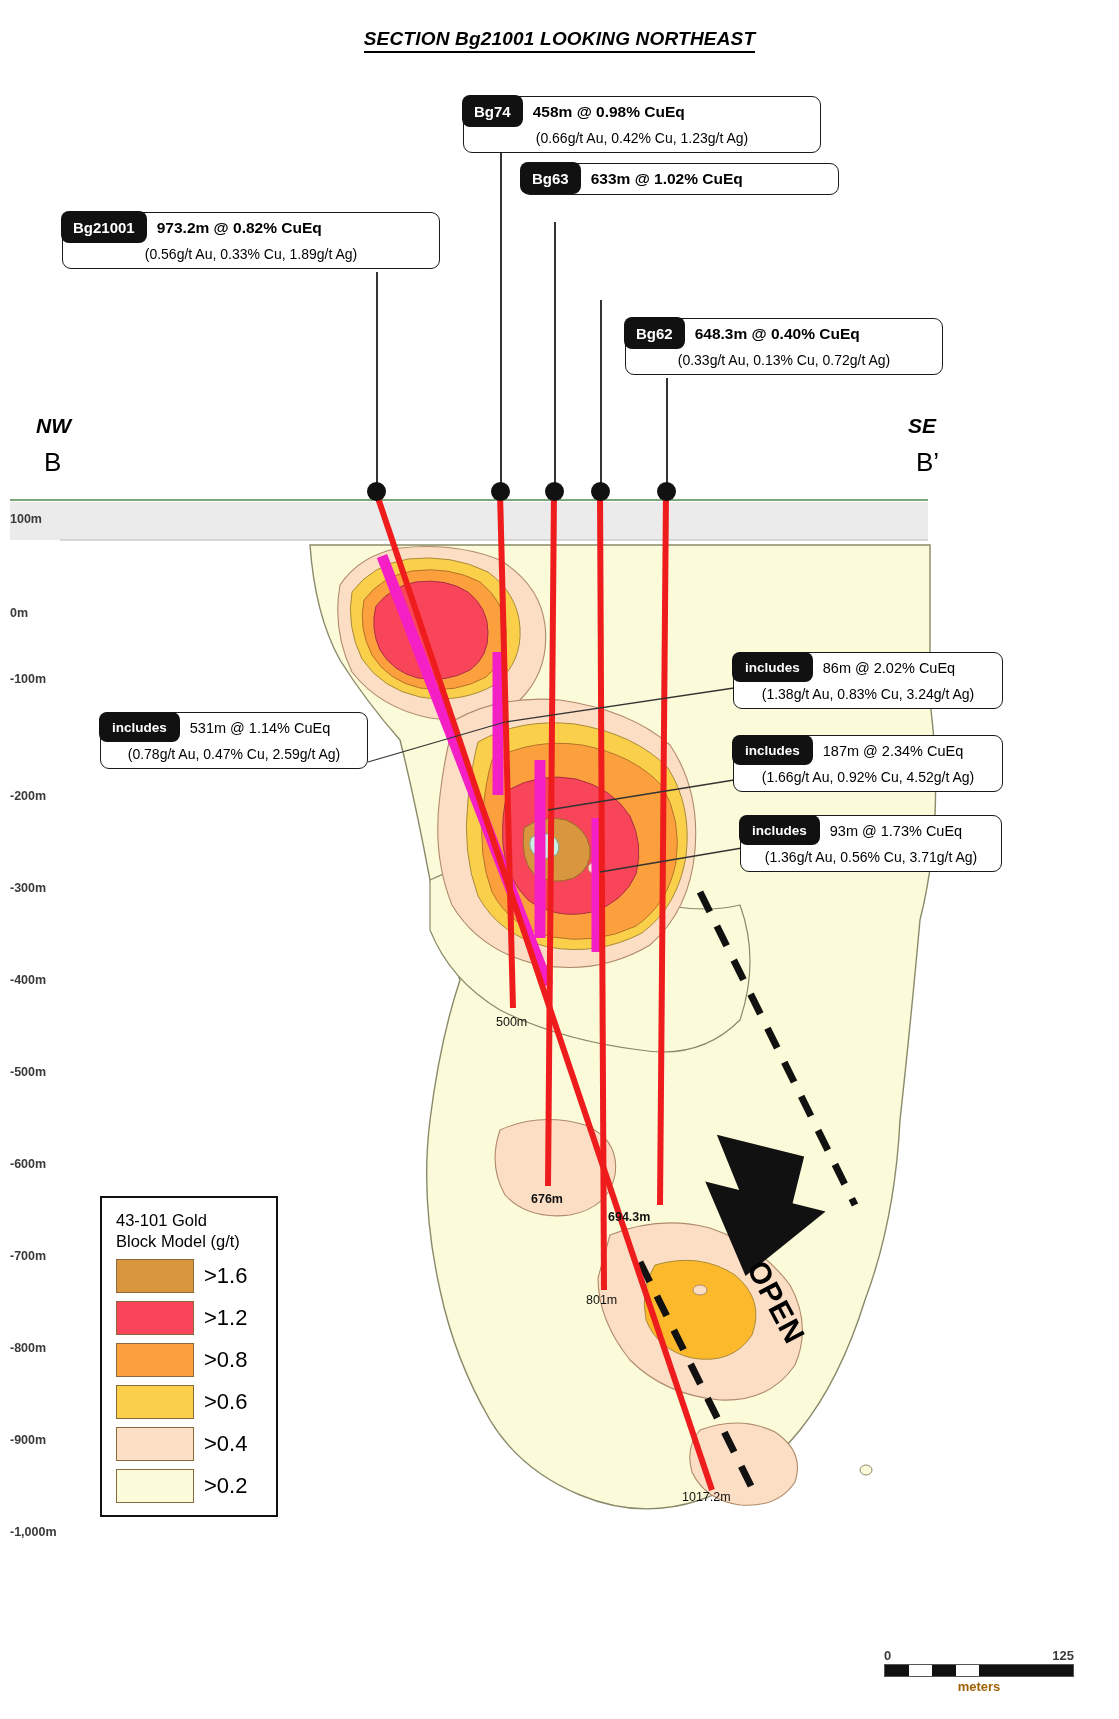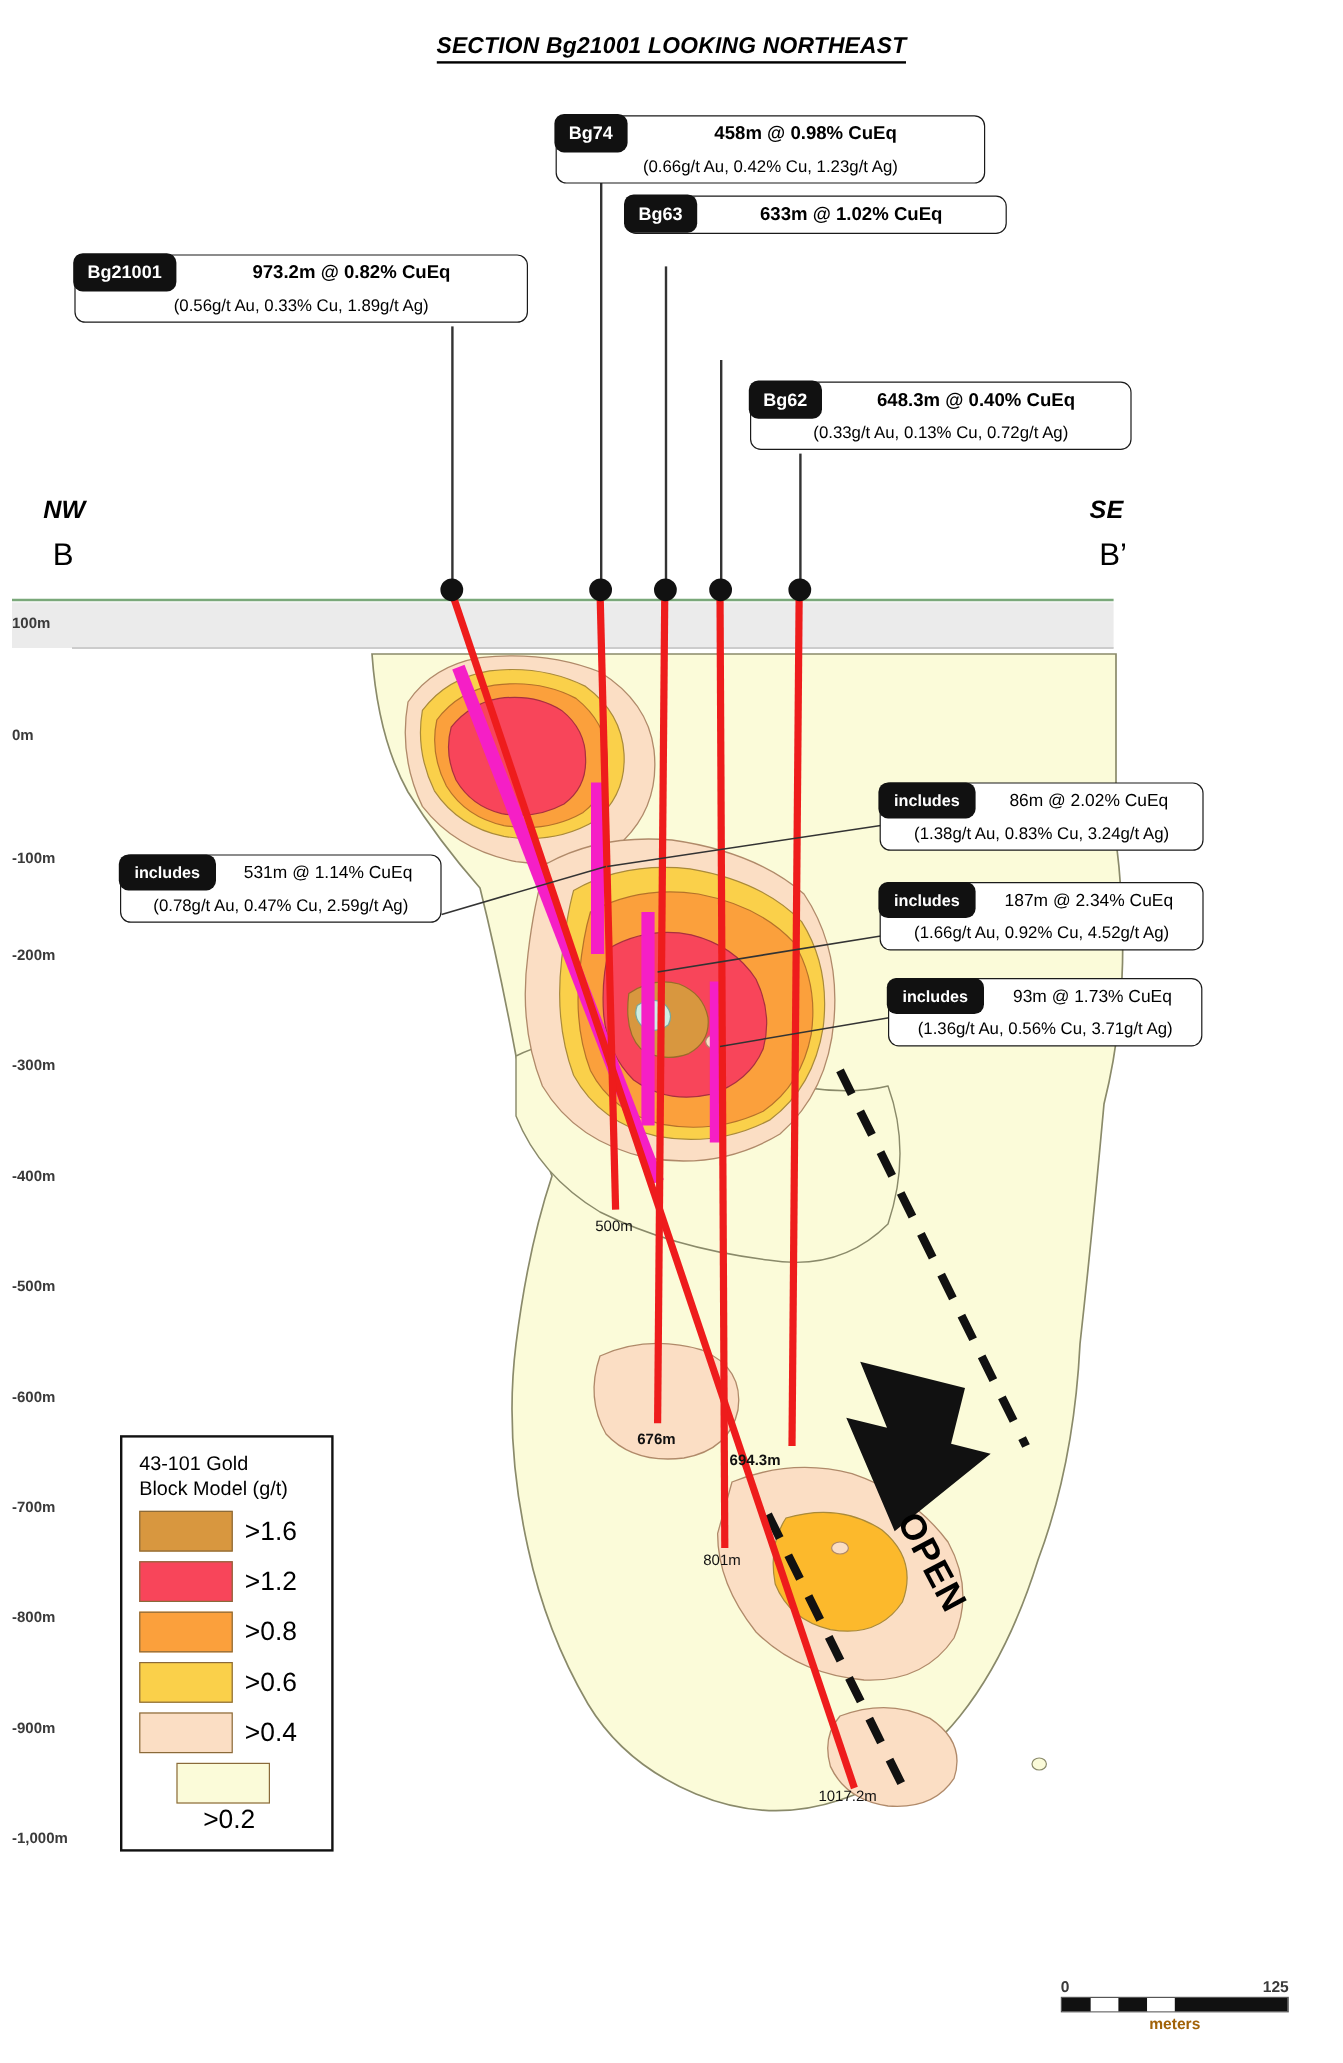--- a/index.html
+++ b/index.html
@@ -26,21 +26,21 @@
   .callout .row1{
     display:flex;align-items:center;height:30px;position:relative;
   }
   .callout .tag{
     background:#111;color:#fff;border-radius:8px;
     font-weight:bold;font-size:15px;display:flex;align-items:center;justify-content:center;
     height:32px;margin:-2px 0 0 -2px;padding:0 12px;position:relative;z-index:2;
     box-sizing:border-box;
   }
   .callout .headline{
-    flex:1;text-align:center;font-weight:bold;font-size:15.5px;padding:0 10px;
+    flex:1;text-align:left;font-weight:bold;font-size:15.5px;padding:0 10px;
   }
   .callout .sub{
     text-align:center;font-size:14px;padding:3px 8px 6px;white-space:nowrap;
   }
   .callout.inc .tag{font-size:13.5px;padding:0 13px;height:30px;}
   .callout.inc .headline{font-weight:normal;font-size:14.5px;}
   .callout.inc .sub{font-size:14px;}
 
   
   .leader{position:absolute;background:#333;z-index:20;}
@@ -254,21 +254,21 @@
     <div class="sub">(1.36g/t Au, 0.56% Cu, 3.71g/t Ag)</div>
   </div>
 
   <div class="dirlabel" style="left:36px;top:414px;">NW</div>
   <div class="sectlabel" style="left:44px;top:447px;">B</div>
   <div class="dirlabel" style="left:908px;top:414px;">SE</div>
   <div class="sectlabel" style="left:916px;top:447px;">B’</div>
 
   <div class="depth" style="top:512px;">100m</div>
   <div class="depth" style="top:606px;">0m</div>
-  <div class="depth" style="top:708px;">-100m</div>
+  <div class="depth" style="top:672px;">-100m</div>
   <div class="depth" style="top:789px;">-200m</div>
   <div class="depth" style="top:881px;">-300m</div>
   <div class="depth" style="top:973px;">-400m</div>
   <div class="depth" style="top:1065px;">-500m</div>
   <div class="depth" style="top:1157px;">-600m</div>
   <div class="depth" style="top:1249px;">-700m</div>
   <div class="depth" style="top:1341px;">-800m</div>
   <div class="depth" style="top:1433px;">-900m</div>
   <div class="depth" style="top:1525px;">-1,000m</div>
 
@@ -298,21 +298,21 @@
       <div class="lv">&gt;0.8</div>
     </div>
     <div class="lrow">
       <div class="sw" style="background:#fad04a;"></div>
       <div class="lv">&gt;0.6</div>
     </div>
     <div class="lrow">
       <div class="sw" style="background:#fbdec4;"></div>
       <div class="lv">&gt;0.4</div>
     </div>
-    <div class="lrow" style="margin-bottom:0;flex-direction:column;">
+    <div class="lrow" style="margin-bottom:0;">
       <div class="sw" style="background:#fbfbd9;"></div>
       <div class="lv">&gt;0.2</div>
     </div>
   </div>
 
   <div class="scalebar">
     <div class="snums">
       <span>0</span>
       <span>125</span>
     </div>

